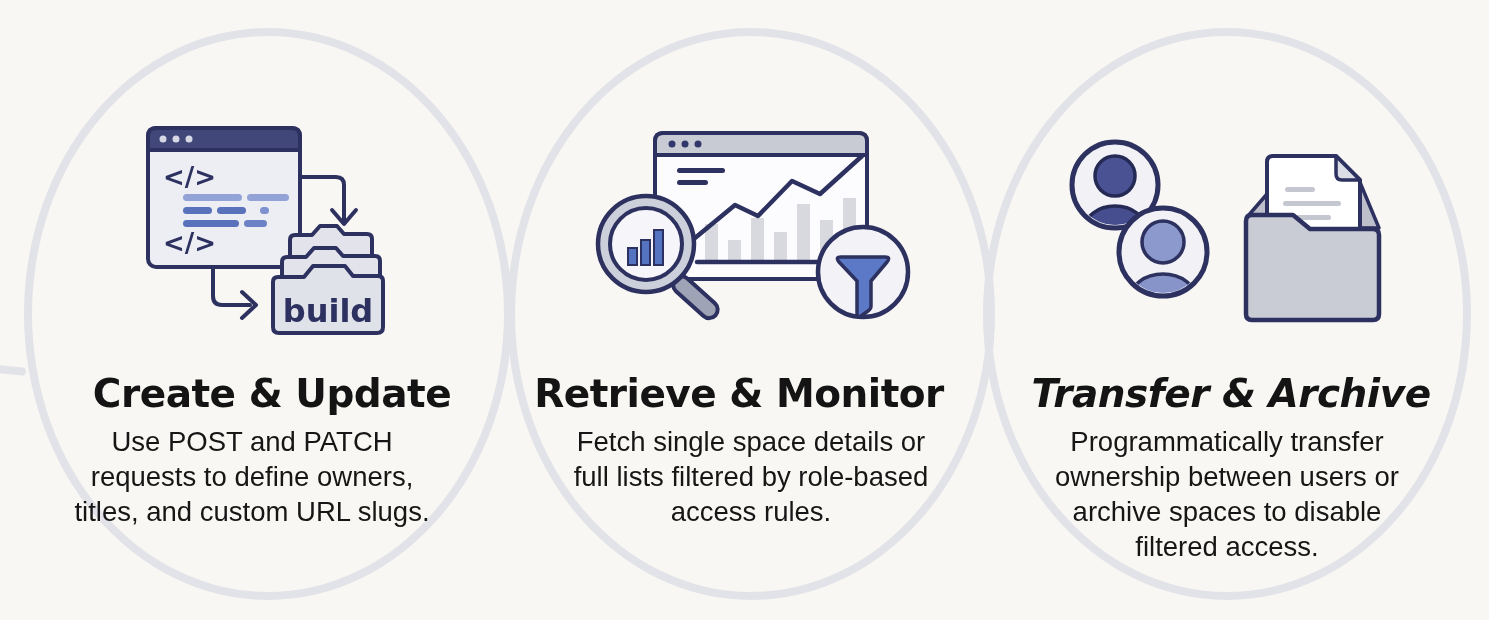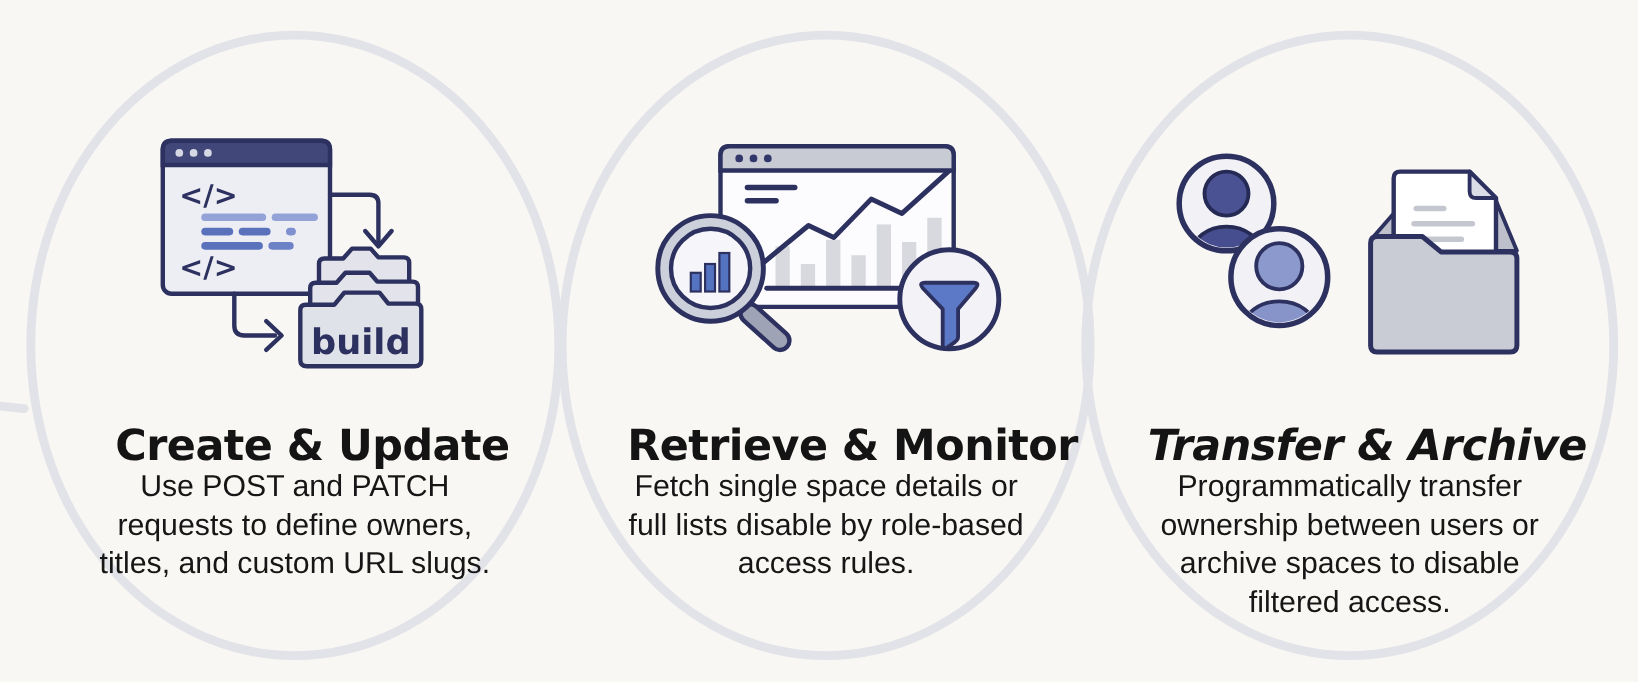--- a/index.html
+++ b/index.html
@@ -15,32 +15,32 @@
   }
   .ring.r1{left:24px;}
   .ring.r2{left:507px;}
   .ring.r3{left:983px;}
   .stray-arc{
     position:absolute;left:-10px;top:366px;width:36px;height:8px;
     background:#e2e2e9;border-radius:4px;transform:rotate(6deg);
   }
   .icon-svg{position:absolute;}
   .card-title{
-    position:absolute;top:368px;width:470px;margin:16px;
+    position:absolute;top:368px;width:470px;margin:4px;
     font-family:"DejaVu Sans","Liberation Sans",sans-serif;
     font-size:39px;font-weight:bold;letter-spacing:-0.5px;
     color:#141414;text-align:center;line-height:44px;
   }
   .card-body{
     position:absolute;top:424px;width:470px;margin:0;
     font-size:27.5px;line-height:35px;color:#161616;
     text-align:center;white-space:pre-line;
   }
-  .t1{left:33px;}  .b1{left:33px;}
-  .t2{left:524px;} .b2{left:516px;}
+  .t1{left:33px;}  .b1{left:17px;}
+  .t2{left:500px;} .b2{left:516px;}
   .t3{left:992px;font-style:italic;} .b3{left:992px;}
   svg text{font-family:"DejaVu Sans","Liberation Sans",sans-serif;}
 </style>
 </head>
 <body>
 
 <div id="stage">
 
   <div class="ring r1"></div>
   <div class="ring r2"></div>
@@ -127,21 +127,21 @@
         <circle cx="54" cy="124" r="36" fill="#f6f6fa" stroke="#2d3160" stroke-width="4"></circle>
         <g fill="#5474c2" stroke="#2d3160" stroke-width="2">
           <rect x="36" y="128" width="9" height="17"></rect>
           <rect x="49" y="120" width="9" height="25"></rect>
           <rect x="62" y="110" width="9" height="35"></rect>
         </g>
       </g>
     </svg>
     <h2 class="card-title t2">Retrieve &amp; Monitor</h2>
     <p class="card-body b2">Fetch single space details or
-full lists disable by role-based
+full lists filtered by role-based
 access rules.</p>
   </div>
 
   <div>
     <svg class="icon-svg" style="left:1058px;top:136px" width="334" height="202" viewBox="0 0 334 202">
       <defs>
         <clipPath id="av1clip">
             <circle cx="57" cy="49" r="40"></circle>
           </clipPath>
         <clipPath id="av2clip">

